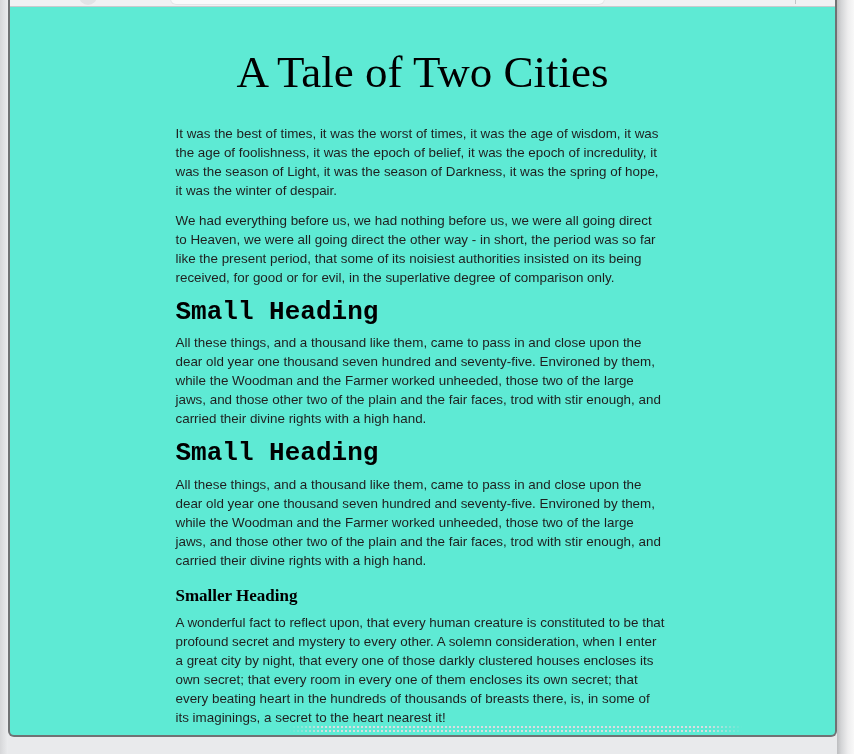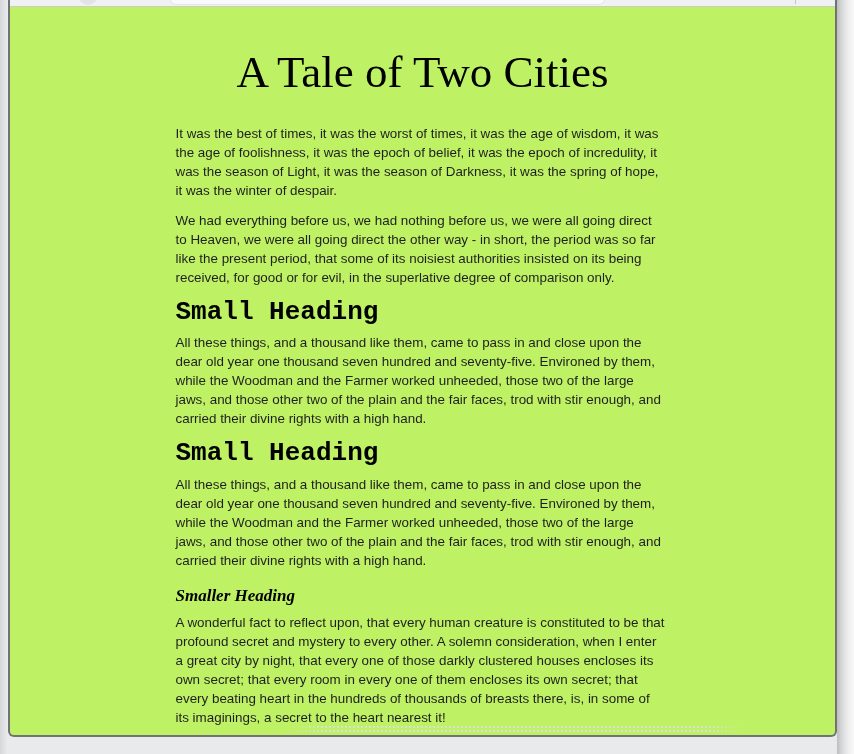--- a/index.html
+++ b/index.html
@@ -21,21 +21,21 @@
     background: linear-gradient(90deg, #bcbdbf 0%, #d4d5d7 25%, #eeeeef 65%, #f8f8f8 100%);
   }
 
   
   .window {
     position: absolute; left: 8px; top: 0;
     width: 829px; height: 737px;
     box-sizing: border-box;
     border: 2px solid #707274; border-top: none;
     border-radius: 0 0 6px 6px;
-    background: #bef264;
+    background: #5eead4;
     overflow: hidden;
   }
 
   
   .toolbar {
     position: relative;
     height: 6px;
     background: #f0f1f3;
     border-bottom: 1px solid #c8cacd;
   }
@@ -83,21 +83,20 @@
     line-height: 1.15;
     color: #000;
     margin: 11px 0 6px 0;
   }
   h3.section-heading-small {
     font-family: "Liberation Serif", serif;
     font-size: 17px;
     line-height: 1.2;
     color: #000;
     margin: 16px 0 6px 0;
-    font-style: italic;
   }
 
   
   .dither {
     position: absolute; left: 278px; bottom: 2px;
     width: 455px; height: 8px;
     background-image: radial-gradient(circle, #dcdde1 0.8px, rgba(255,255,255,0) 1px);
     background-size: 4px 4px;
     -webkit-mask-image: linear-gradient(90deg, transparent, #000 8%, #000 92%, transparent);
     mask-image: linear-gradient(90deg, transparent, #000 8%, #000 92%, transparent);

